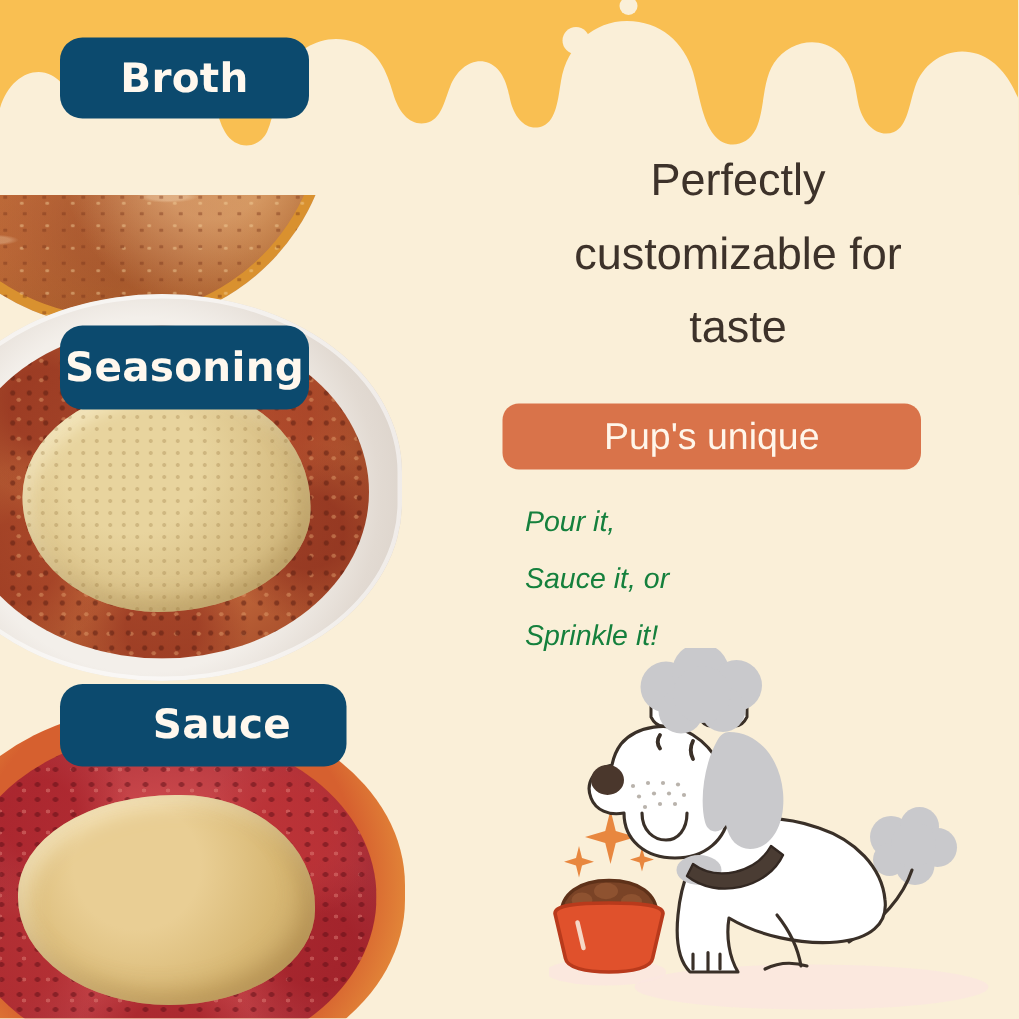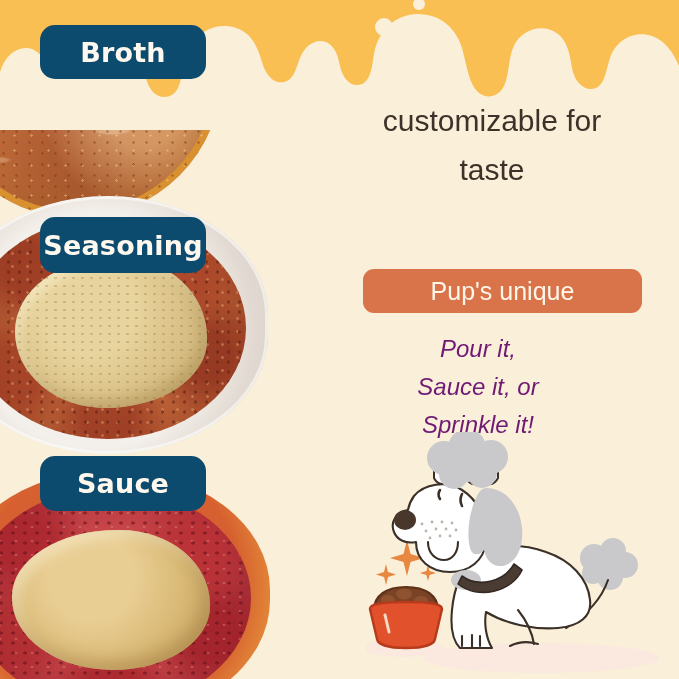--- a/index.html
+++ b/index.html
@@ -109,42 +109,42 @@
 
   
   .pill{
     position:absolute;background:#0c4a6e;border-radius:15px;
     color:#FFF8EE;font-family:"DejaVu Sans", sans-serif;font-weight:bold;
     display:flex;align-items:center;justify-content:center;
     letter-spacing:.2px;white-space:nowrap;
   }
   .pill-broth{left:40px;top:25px;width:166px;height:54px;font-size:27px;}
   .pill-seas {left:40px;top:217px;width:166px;height:56px;font-size:27px;}
-  .pill-sauce{left:40px;top:456px;width:166px;height:55px;font-size:27px;}
+  .pill-sauce{left:40px;top:456px;width:166px;height:55px;font-size:27px;padding-left:25px;}
 
   
   .headline{
     position:absolute;left:342px;top:96px;width:300px;
     text-align:center;color:#3D322A;
     font-family:"Liberation Sans", sans-serif;
     font-size:30px;line-height:49px;font-weight:400;
   }
   .pill-taste{
     position:absolute;left:335px;top:269px;width:279px;height:44px;
     background:#D9734A;border-radius:11px;
     display:flex;align-items:center;justify-content:center;gap:7px;
     color:#FFF6EA;font-family:"Liberation Sans", sans-serif;
-    font-size:25px;white-space:nowrap;margin-left:28px;
+    font-size:25px;white-space:nowrap;
   }
   .pill-taste .em{font-weight:bold;font-style:italic;}
   .subcopy{
     position:absolute;left:350px;top:330px;width:256px;
-    text-align:center;color:#701a75;
+    color:#15803d;
     font-family:"Liberation Sans", sans-serif;
-    font-style:italic;font-size:24px;line-height:38px;
+    font-style:italic;font-size:19px;line-height:38px;
   }
 
   
   .illo{position:absolute;left:366px;top:432px;width:313px;height:247px;}
   .illo svg{display:block;width:313px;height:247px;}
 </style>
 </head>
 <body>
 
 <div id="ad">
@@ -197,20 +197,21 @@
     <span>Broth</span>
   </div>
   <div class="pill pill-seas">
     <span>Seasoning</span>
   </div>
   <div class="pill pill-sauce">
     <span>Sauce</span>
   </div>
 
   <div class="headline">
+    <div>Perfectly</div>
     <div>customizable for</div>
     <div>taste</div>
   </div>
 
   <div class="pill-taste">
     <span>Pup's unique</span>
   </div>
 
   <div class="subcopy">
     <div>Pour it,</div>

